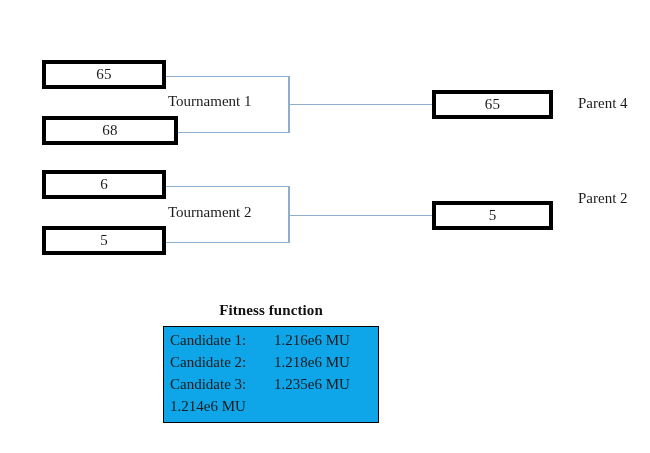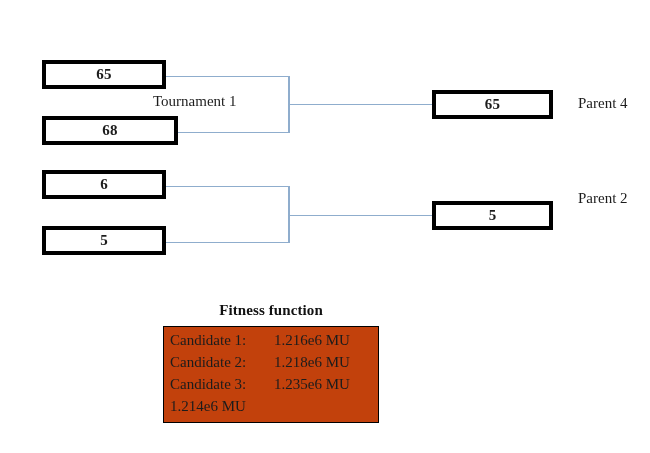--- a/index.html
+++ b/index.html
@@ -35,21 +35,20 @@
     align-items: center;
     justify-content: center;
     font-size: 15px;
     line-height: 1;
     letter-spacing: 0.2px;
     color: #1c1c1c;
   }
   .val-box > span {
     display: block;
     transform: translateY(-0.5px);
-    font-weight: bold;
   }
 
   
   .cand-1 { left: 42px;  top: 60px;  width: 124px; height: 29px; }
   .cand-2 { left: 42px;  top: 116px; width: 136px; height: 29px; }
   .cand-3 { left: 42px;  top: 170px; width: 124px; height: 29px; }
   .cand-4 { left: 42px;  top: 226px; width: 124px; height: 29px; }
 
   
   .parent-1 { left: 432px; top: 90px;  width: 121px; height: 29px; }
@@ -76,21 +75,21 @@
   .t2-out    { left: 288px; top: 215px; width: 146px; }
 
   
   .label {
     position: absolute;
     font-size: 15px;
     line-height: 1;
     white-space: nowrap;
     color: #1c1c1c;
   }
-  .tourn-1 { left: 153px; top: 94px; text-align: center; }
+  .tourn-1 { left: 168px; top: 94px; text-align: center; }
   .tourn-2 { left: 168px; top: 205px; }
   .par-lbl-1 { left: 578px; top: 96px; }
   .par-lbl-2 { left: 578px; top: 191px; }
 
   
   #fitness-panel {
     position: absolute;
     left: 163px;
     top: 303px;
     width: 216px;
@@ -100,21 +99,21 @@
     font-size: 15px;
     text-align: center;
     line-height: 1;
     margin: 0 0 6px 0;
     color: #111111;
     letter-spacing: 0.1px;
   }
   #fitness-table {
     box-sizing: border-box;
     border: 1px solid #000000;
-    background: #c2410c;
+    background: #0ea5e9;
     padding: 3px 0 4px 0;
     margin-top: 8px;
   }
   .fit-row {
     display: flex;
     font-size: 15px;
     line-height: 1;
     padding: 3px 0 4px 6px;
     color: #1c1c1c;
     white-space: nowrap;
@@ -151,20 +150,21 @@
   </div>
 
   <div class="val-box parent-1">
     <span>65</span>
   </div>
   <div class="val-box parent-2">
     <span>5</span>
   </div>
 
   <div class="label tourn-1">Tournament 1</div>
+  <div class="label tourn-2">Tournament 2</div>
   <div class="label par-lbl-1">Parent 4</div>
   <div class="label par-lbl-2">Parent 2</div>
 
   <div id="fitness-panel">
     <div id="fitness-title">Fitness function</div>
     <div id="fitness-table">
       <div class="fit-row">
         <div class="fit-name">Candidate 1:</div>
         <div class="fit-value">1.216e6 MU</div>
       </div>

